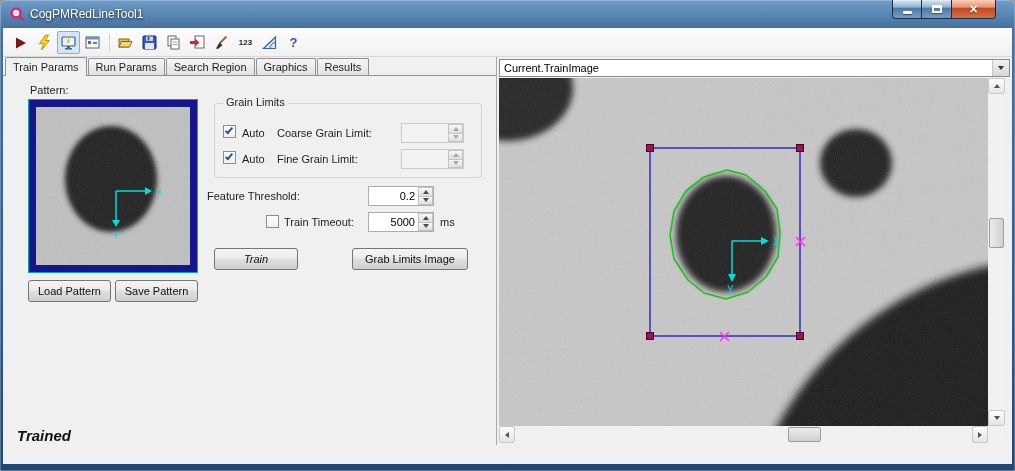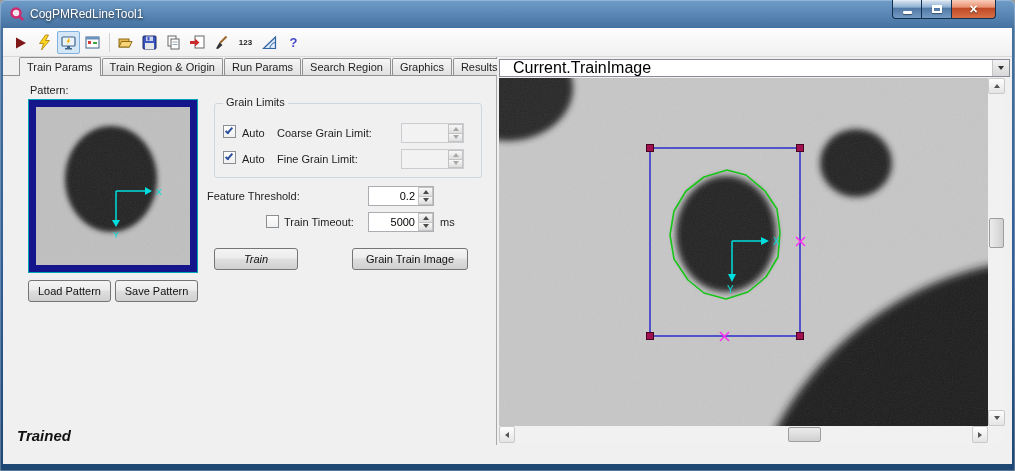--- a/index.html
+++ b/index.html
@@ -42,21 +42,21 @@
   .ticon-txt { font-size:8px; font-weight:bold; color:#222; letter-spacing:0; }
   .ticon-help { font-size:13px; font-weight:bold; color:#4646c8; }
 
   
   .main { position:absolute; left:0; right:0; top:29px; bottom:19px; }
   .left-pane { position:absolute; left:0; top:0; bottom:0; width:494px; background:#f0f0f0; border-right:1px solid #a9a9a9; }
   .right-pane { position:absolute; left:494px; right:0; top:0; bottom:0; background:#f0f0f0; }
 
   
   .tabstrip { position:absolute; left:0; top:0; right:0; height:19px; border-bottom:1px solid #919191;
-    display:flex; align-items:flex-end; padding-left:16px; }
+    display:flex; align-items:flex-end; padding-left:2px; }
   .tab { position:relative; font-size:11px; padding:2px 7px 0; height:17px; margin-right:1px;
     background:linear-gradient(180deg,#f6f6f6,#e1e1e1); border:1px solid #919191; border-bottom:none;
     border-radius:2px 2px 0 0; color:#1e1e1e; white-space:nowrap; }
   .tab.active { height:19px; margin-bottom:-1px; padding-top:3px; background:#f0f0f0; z-index:2; }
 
   
   .lbl { position:absolute; font-size:11px; color:#1e1e1e; white-space:nowrap; }
   .btn7 { position:absolute; border:1px solid #757575; border-radius:3px;
     background:linear-gradient(180deg,#f4f4f4 0%,#ececec 45%,#dfdfdf 50%,#d0d0d0 100%);
     font-size:11px; color:#111; display:flex; align-items:center; justify-content:center; }
@@ -81,21 +81,21 @@
   
   .pattern-box { position:absolute; left:25px; top:42px; width:170px; height:174px;
     background:#15158c; border:1px solid #00a6b8; }
   .pattern-box svg { position:absolute; left:7px; top:7px; }
 
   .trained { position:absolute; left:14px; bottom:1px; font-style:italic; font-weight:bold; font-size:15px; color:#111; }
 
   
   .combo { position:absolute; left:2px; top:2px; width:511px; height:18px; background:#fff;
     border:1px solid #898c95; display:flex; align-items:center; }
-  .combo .txt { flex:1; font-size:16px; padding-left:13px; color:#000; white-space:nowrap; overflow:hidden; }
+  .combo .txt { flex:1; font-size:11px; padding-left:4px; color:#000; white-space:nowrap; overflow:hidden; }
   .combo .drop { width:17px; height:16px; border-left:1px solid #c5c5c5;
     background:linear-gradient(180deg,#f2f2f2,#d7d7d7); display:flex; align-items:center; justify-content:center; }
   .tri-dn { width:0; height:0; border-left:3.5px solid transparent; border-right:3.5px solid transparent; border-top:4px solid #333; }
 
   .display-area { position:absolute; left:2px; top:21px; width:489px; height:348px; background:#c7c7c7; overflow:hidden; }
 
   .vscroll { position:absolute; left:491px; top:21px; width:17px; height:348px; background:#f1f1f1; }
   .hscroll { position:absolute; left:2px; top:369px; width:489px; height:17px; background:#f1f1f1; }
   .sc-corner { position:absolute; left:491px; top:369px; width:17px; height:17px; background:#f1f1f1; }
   .sc-btn { position:absolute; background:linear-gradient(180deg,#fefefe,#e4e4e4); border:1px solid #c9c9c9; border-radius:2px;
@@ -221,21 +221,20 @@
         <span class="ticon-help">?</span>
       </div>
     </div>
 
     <div class="main">
 
       <div class="left-pane">
 
         <div class="tabstrip">
           <div class="tab active">Train Params</div>
-          <div class="tab">Train Region &amp; Origin</div>
           <div class="tab">Run Params</div>
           <div class="tab">Search Region</div>
           <div class="tab">Graphics</div>
           <div class="tab">Results</div>
         </div>
 
         <span class="lbl" style="left:27px;top:27px;">Pattern:</span>
 
         <div class="pattern-box">
           <svg width="154" height="158" viewBox="0 0 154 158">
@@ -327,21 +326,21 @@
                 <span class="arr-up"></span>
               </div>
             <div class="sb">
                 <span class="arr-dn"></span>
               </div>
           </div>
         </div>
         <span class="lbl" style="left:437px;top:159px;">ms</span>
 
         <div class="btn7" style="left:211px;top:191px;width:84px;height:22px;font-style:italic;">Train</div>
-        <div class="btn7" style="left:349px;top:191px;width:116px;height:22px;">Grain Train Image</div>
+        <div class="btn7" style="left:349px;top:191px;width:116px;height:22px;">Grab Limits Image</div>
 
         <span class="trained">Trained</span>
       </div>
 
       <div class="right-pane">
 
         <div class="combo">
           <span class="txt">Current.TrainImage</span>
           <span class="drop">
               <span class="tri-dn"></span>

